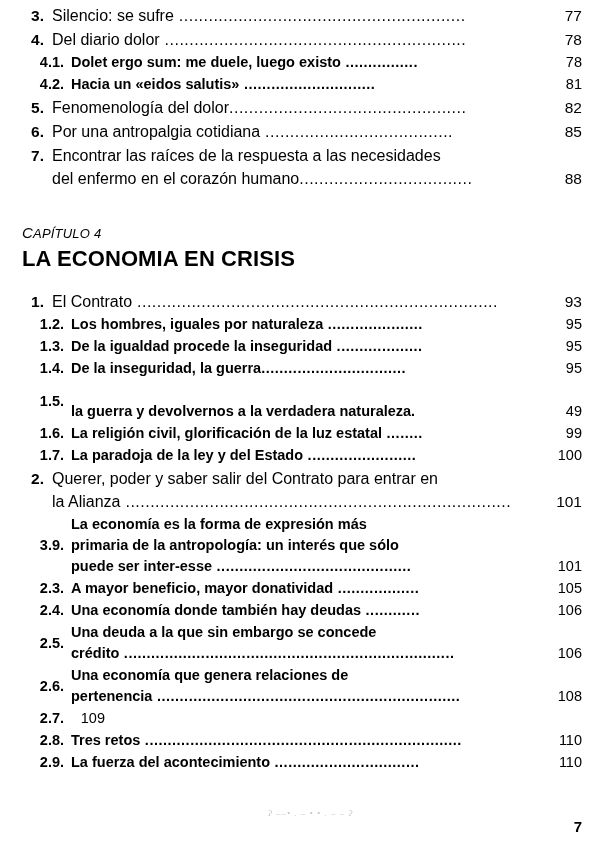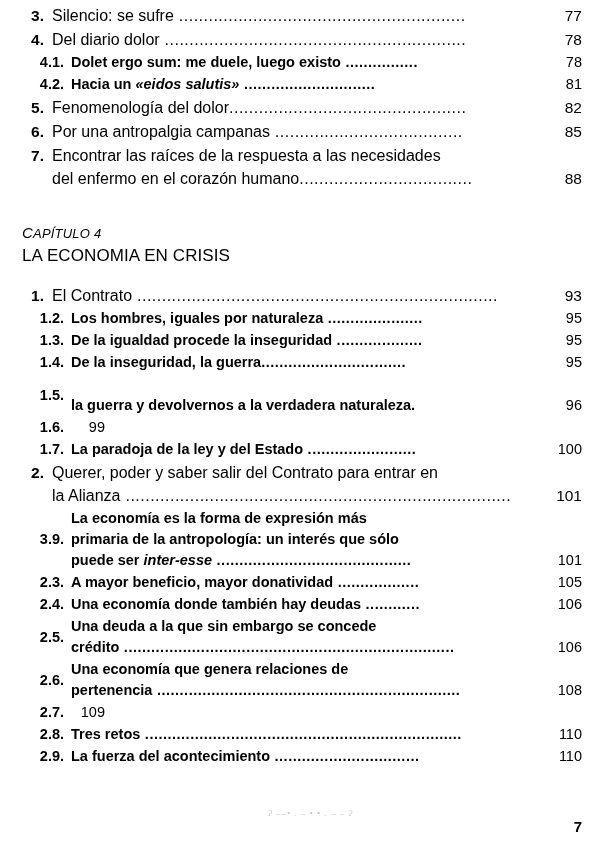--- a/index.html
+++ b/index.html
@@ -85,39 +85,38 @@
     line-height: 21px;
   }
   .lvl2 .page-no {
     font-weight: normal;
     font-size: 14.5px;
   }
   .dots {
     letter-spacing: 0.5px;
   }
   .it {
-    font-style: italic;
   }
   
   .chapter {
     margin-top: 34px;
     margin-bottom: 18px;
   }
   .chapter-label {
     font-size: 13px;
     letter-spacing: 0.2px;
     margin-bottom: 5px;
     font-style: italic;
   }
   .chapter-label .big {
     font-size: 15px;
   }
   .chapter-title {
-    font-size: 17px;
-    font-weight: normal;
+    font-size: 22px;
+    font-weight: bold;
     letter-spacing: 0.1px;
   }
   .folio {
     position: absolute;
     right: 18px;
     bottom: 14px;
     font-size: 15px;
     font-weight: bold;
   }
   .smudge {
@@ -166,21 +165,21 @@
     </div>
 
     <div class="entry lvl1">
       <span class="num">5.</span>
       <span class="body"><span>Fenomenología del dolor</span><span class="dots">................................................</span></span>
       <span class="page-no">82</span>
     </div>
 
     <div class="entry lvl1">
       <span class="num">6.</span>
-      <span class="body"><span>Por una antropalgia campanas</span><span class="dots"> ......................................</span></span>
+      <span class="body"><span>Por una antropalgia cotidiana</span><span class="dots"> ......................................</span></span>
       <span class="page-no">85</span>
     </div>
 
     <div class="entry lvl1">
       <span class="num">7.</span>
       <span class="body">
         <span>Encontrar las raíces de la respuesta a las necesidades</span><br>
         <span>del enfermo en el corazón humano</span><span class="dots">...................................</span>
       </span>
       <span class="page-no" style="align-self:flex-end">88</span>
@@ -215,25 +214,26 @@
       <span class="body"><span>De la inseguridad, la guerra</span><span class="dots">................................</span></span>
       <span class="page-no">95</span>
     </div>
 
     <div class="entry lvl2">
       <span class="num">1.5.</span>
       <span class="body">
         <br>
         <span>la guerra y devolvernos a la verdadera naturaleza.</span>
       </span>
-      <span class="page-no" style="align-self:flex-end">96</span>
+      <span class="page-no" style="align-self:flex-end">49</span>
     </div>
 
     <div class="entry lvl2">
       <span class="num">1.6.</span>
+      <span class="body"><span>La religión civil, glorificación de la luz estatal</span><span class="dots"> ........</span></span>
       <span class="page-no">99</span>
     </div>
 
     <div class="entry lvl2">
       <span class="num">1.7.</span>
       <span class="body"><span>La paradoja de la ley y del Estado</span><span class="dots">  ........................</span></span>
       <span class="page-no">100</span>
     </div>
 
     <div class="entry lvl1">

